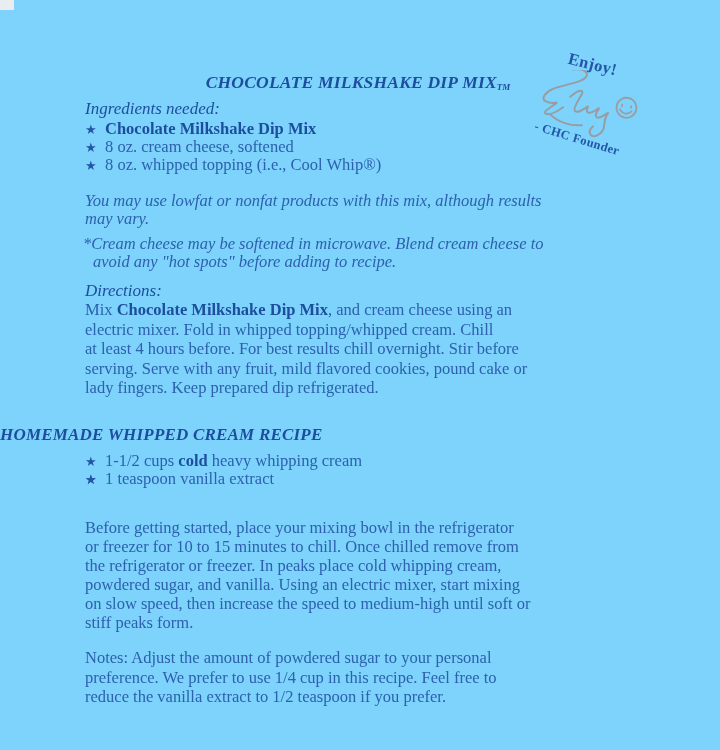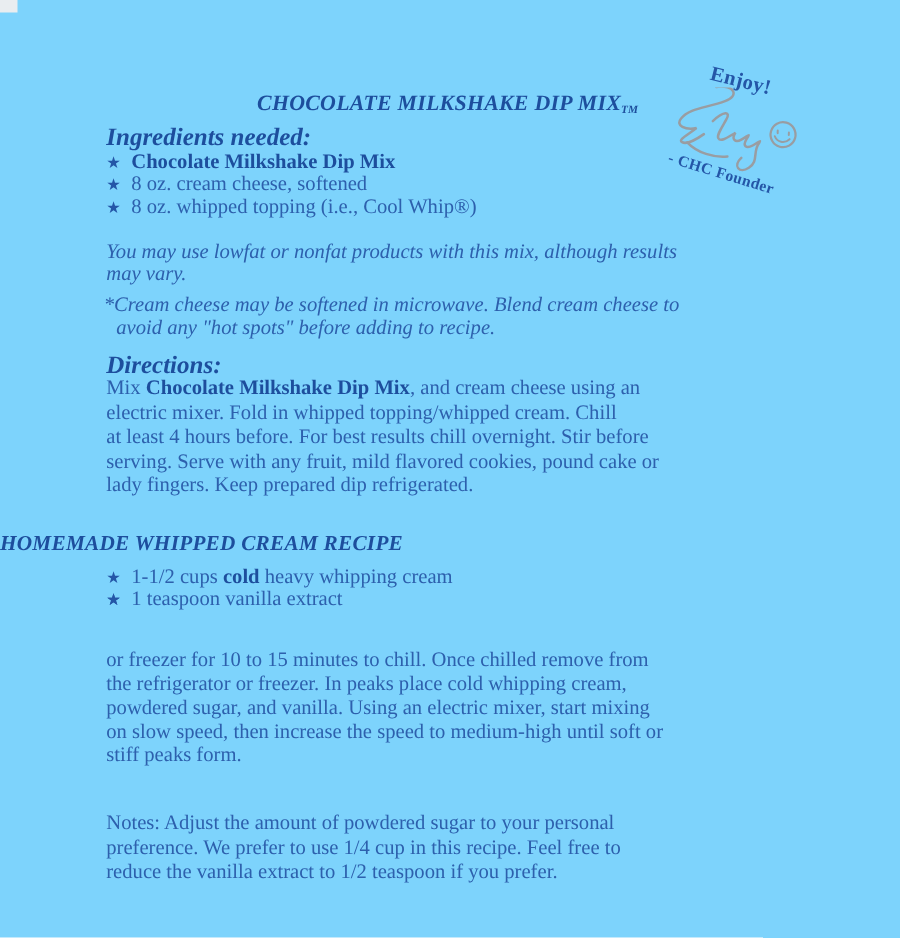--- a/index.html
+++ b/index.html
@@ -36,22 +36,22 @@
     letter-spacing: 0.2px;
   }
   .tm {
     font-size: 9px;
     font-weight: bold;
     position: relative;
     top: 2px;
     letter-spacing: 0;
   }
   .section-heading {
-    font-size: 20px;
-    font-weight: bold;
+    font-size: 17px;
+    font-weight: normal;
     font-style: italic;
     color: #1d4e9d;
   }
   .centered-heading {
     left: 0; top: 425px; width: 716px;
     font-size: 17px;
     font-weight: bold;
     font-style: italic;
     color: #1d4e9d;
     letter-spacing: 0.2px;
@@ -203,20 +203,21 @@
     <div class="list-line">
       <span class="star">★</span>
     </div>
     <div class="list-line">
       <span class="star">★</span>
       <span>1 teaspoon vanilla extract</span>
     </div>
   </div>
 
   <div class="abs para wc-instructions">
+    <span class="line">Before getting started, place your mixing bowl in the refrigerator</span>
     <span class="line">or freezer for 10 to 15 minutes to chill. Once chilled remove from</span>
     <span class="line">the refrigerator or freezer. In peaks place cold whipping cream,</span>
     <span class="line">powdered sugar, and vanilla. Using an electric mixer, start mixing</span>
     <span class="line">on slow speed, then increase the speed to medium-high until soft or</span>
     <span class="line">stiff peaks form.</span>
   </div>
 
   <div class="abs para wc-notes">
     <span class="line">Notes: Adjust the amount of powdered sugar to your personal</span>
     <span class="line">preference. We prefer to use 1/4 cup in this recipe. Feel free to</span>

